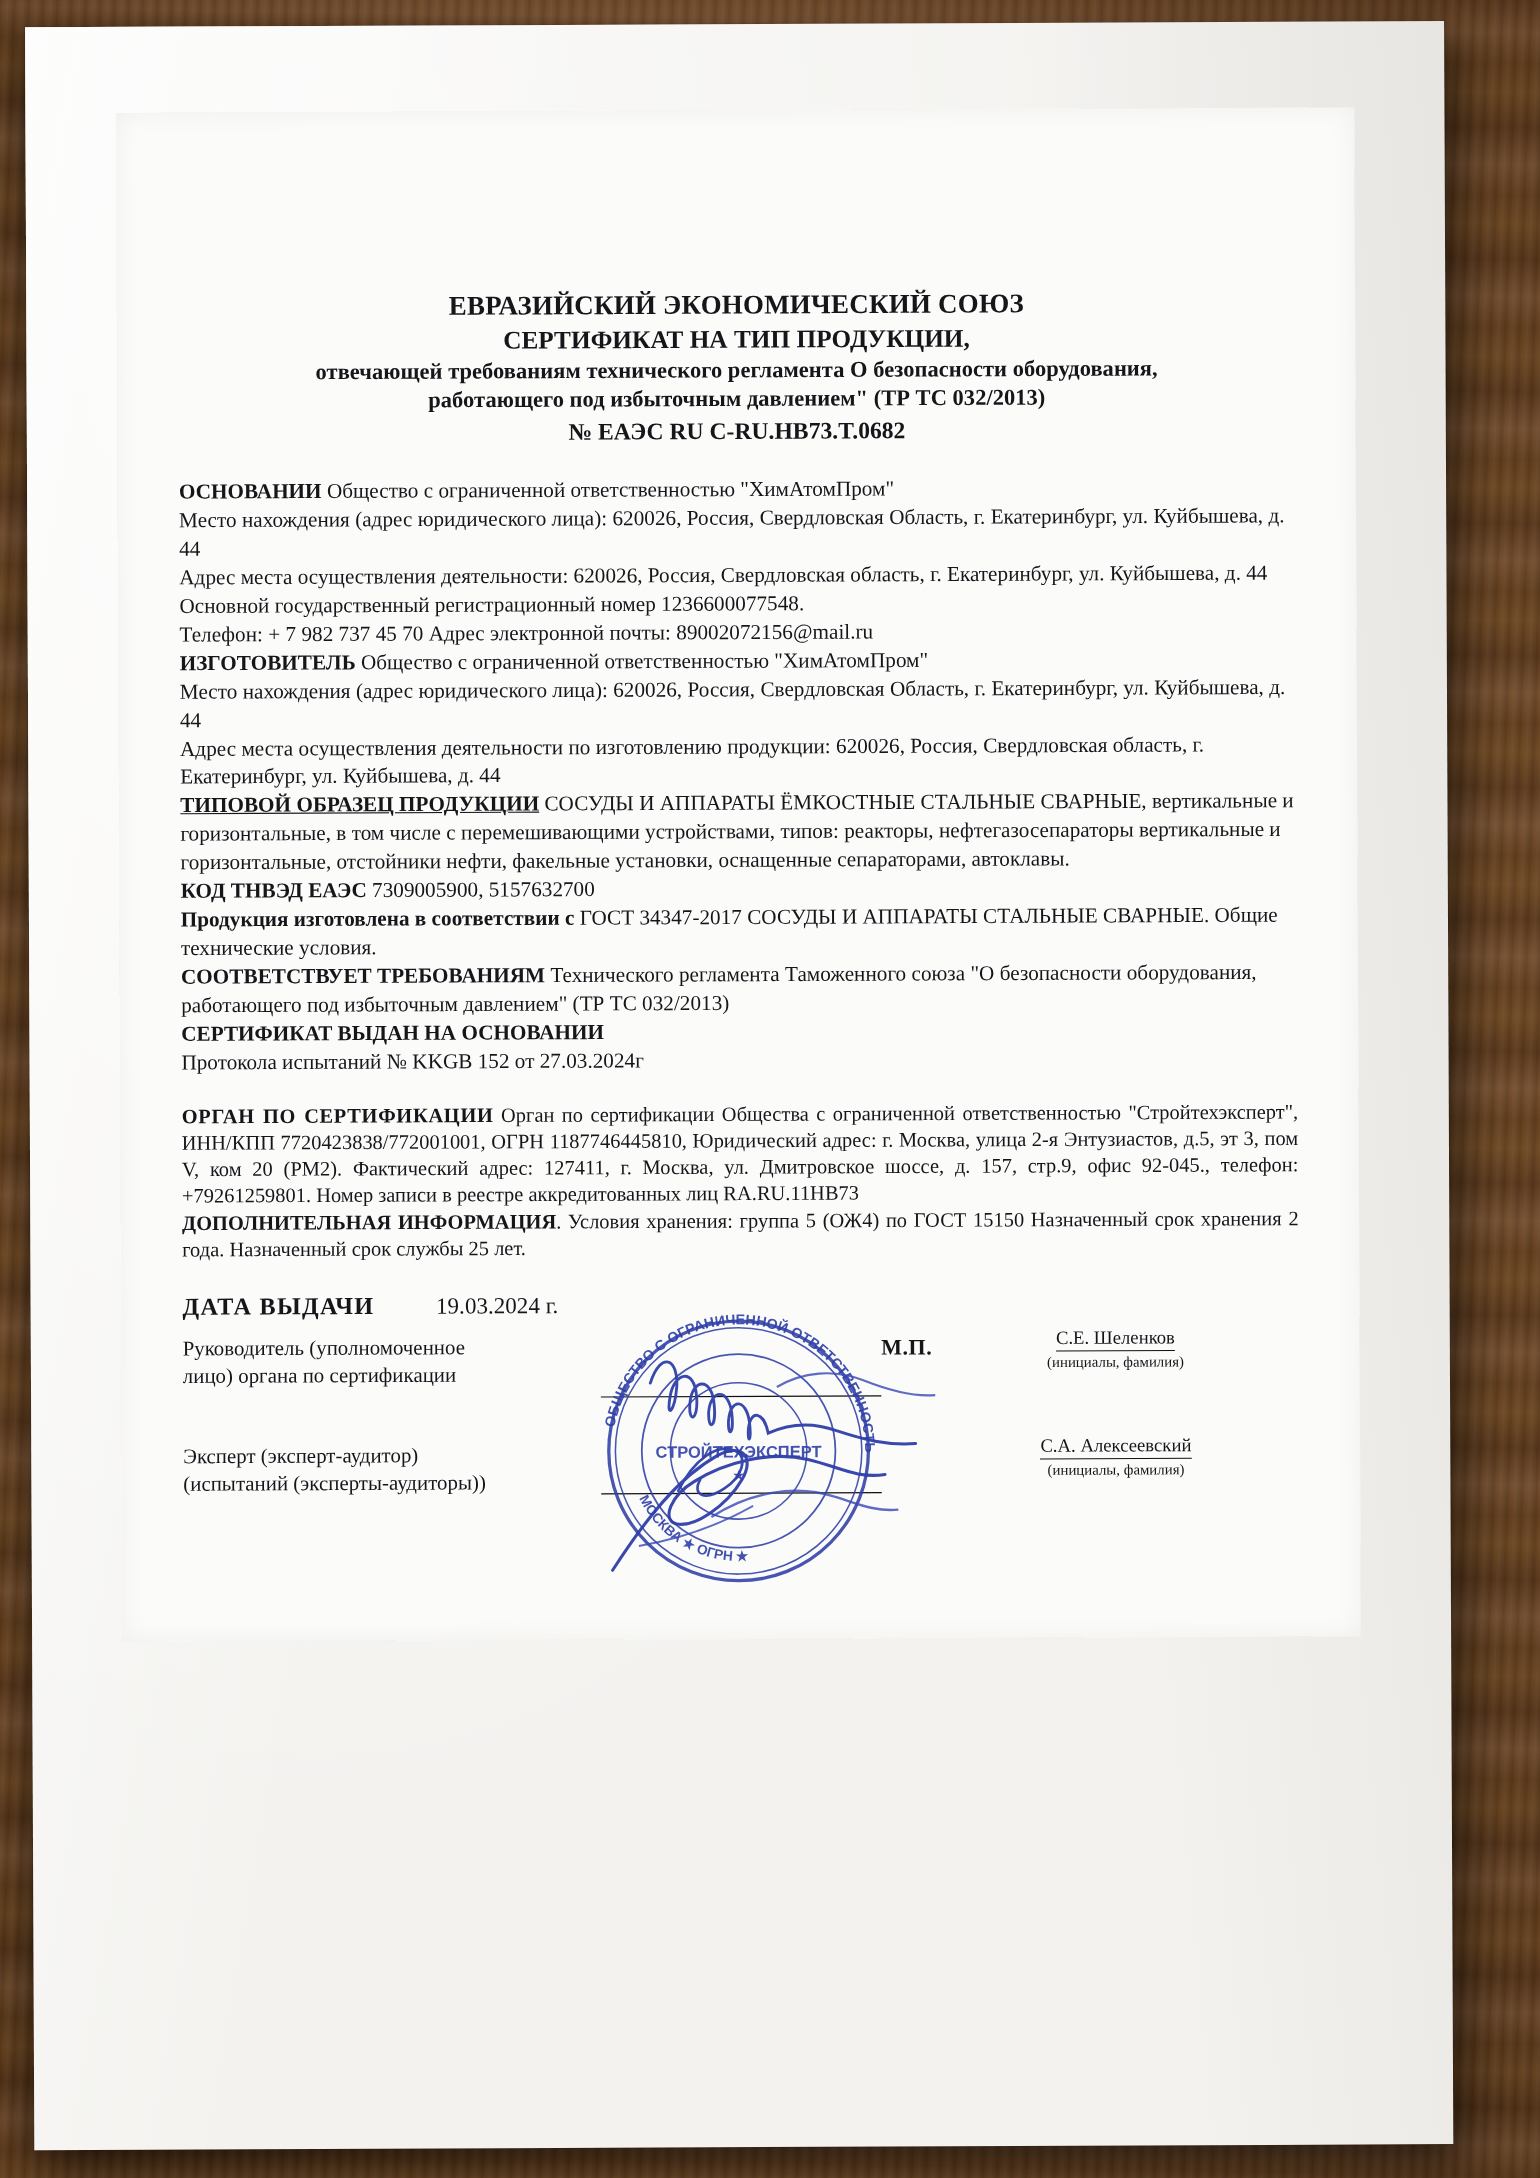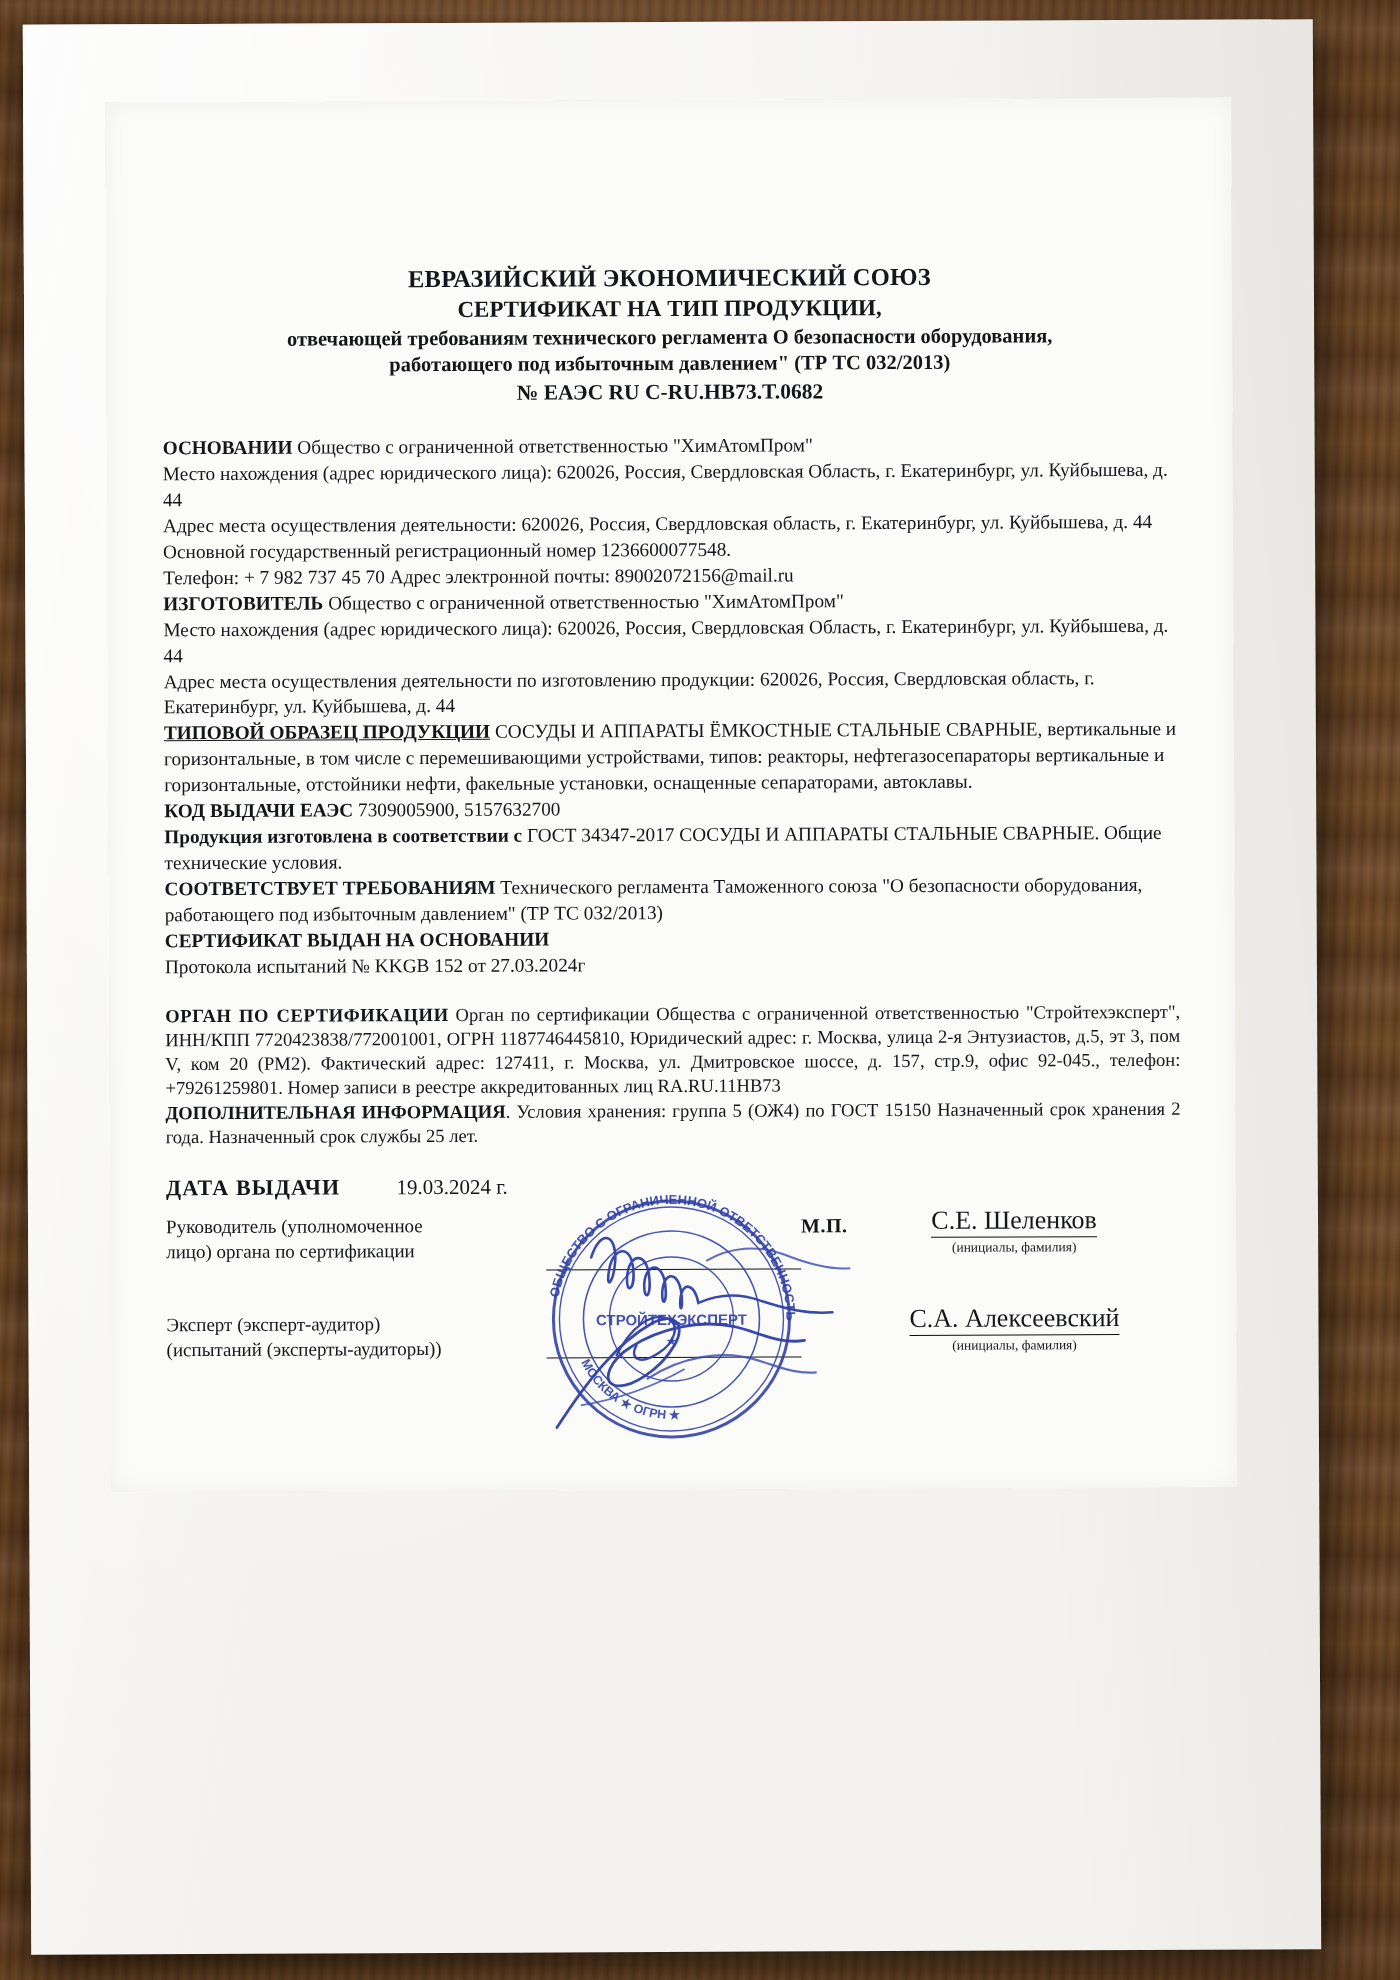--- a/index.html
+++ b/index.html
@@ -146,21 +146,21 @@
   }
 
   .name-col {
     position: absolute;
     text-align: center;
     width: 260px;
   }
   .name-col.one { left: 718px; top: 2px; }
   .name-col.two { left: 718px; top: 100px; }
   .name-main {
-    font-size: 26px;
+    font-size: 17px;
     border-bottom: 1.4px solid #111;
     padding-bottom: 1px;
     display: inline-block;
   }
   .name-sub {
     display: block;
     font-size: 13.5px;
     margin-top: 2px;
   }
 
@@ -216,21 +216,21 @@
           <p>Адрес места осуществления деятельности: 620026, Россия, Свердловская область, г. Екатеринбург, ул. Куйбышева, д. 44</p>
           <p>Основной государственный регистрационный номер 1236600077548.</p>
           <p>Телефон: + 7 982 737 45 70 Адрес электронной почты: 89002072156@mail.ru</p>
 
           <p><span class="b">ИЗГОТОВИТЕЛЬ</span><span> Общество с ограниченной ответственностью "ХимАтомПром"</span></p>
           <p>Место нахождения (адрес юридического лица): 620026, Россия, Свердловская Область, г. Екатеринбург, ул. Куйбышева, д. 44</p>
           <p>Адрес места осуществления деятельности по изготовлению продукции: 620026, Россия, Свердловская область, г. Екатеринбург, ул. Куйбышева, д. 44</p>
 
           <p><span class="u">ТИПОВОЙ ОБРАЗЕЦ ПРОДУКЦИИ</span><span> СОСУДЫ И АППАРАТЫ ЁМКОСТНЫЕ СТАЛЬНЫЕ СВАРНЫЕ, вертикальные и горизонтальные, в том числе с перемешивающими устройствами, типов: реакторы, нефтегазосепараторы вертикальные и горизонтальные, отстойники нефти, факельные установки, оснащенные сепараторами, автоклавы.</span></p>
 
-          <p><span class="b">КОД ВЫДАЧИ ЕАЭС</span><span> 7309005900, 5157632700</span></p>
+          <p><span class="b">КОД ТНВЭД ЕАЭС</span><span> 7309005900, 5157632700</span></p>
 
           <p><span class="b">Продукция изготовлена в соответствии с</span><span> ГОСТ 34347-2017 СОСУДЫ И АППАРАТЫ СТАЛЬНЫЕ СВАРНЫЕ. Общие технические условия.</span></p>
 
           <p><span class="b">СООТВЕТСТВУЕТ ТРЕБОВАНИЯМ</span><span> Технического регламента Таможенного союза "О безопасности оборудования, работающего под избыточным давлением" (ТР ТС 032/2013)</span></p>
 
           <p class="b">СЕРТИФИКАТ ВЫДАН НА ОСНОВАНИИ</p>
           <p> Протокола испытаний № KKGB 152 от 27.03.2024г</p>
         </div>
 
         <div class="org-block">

